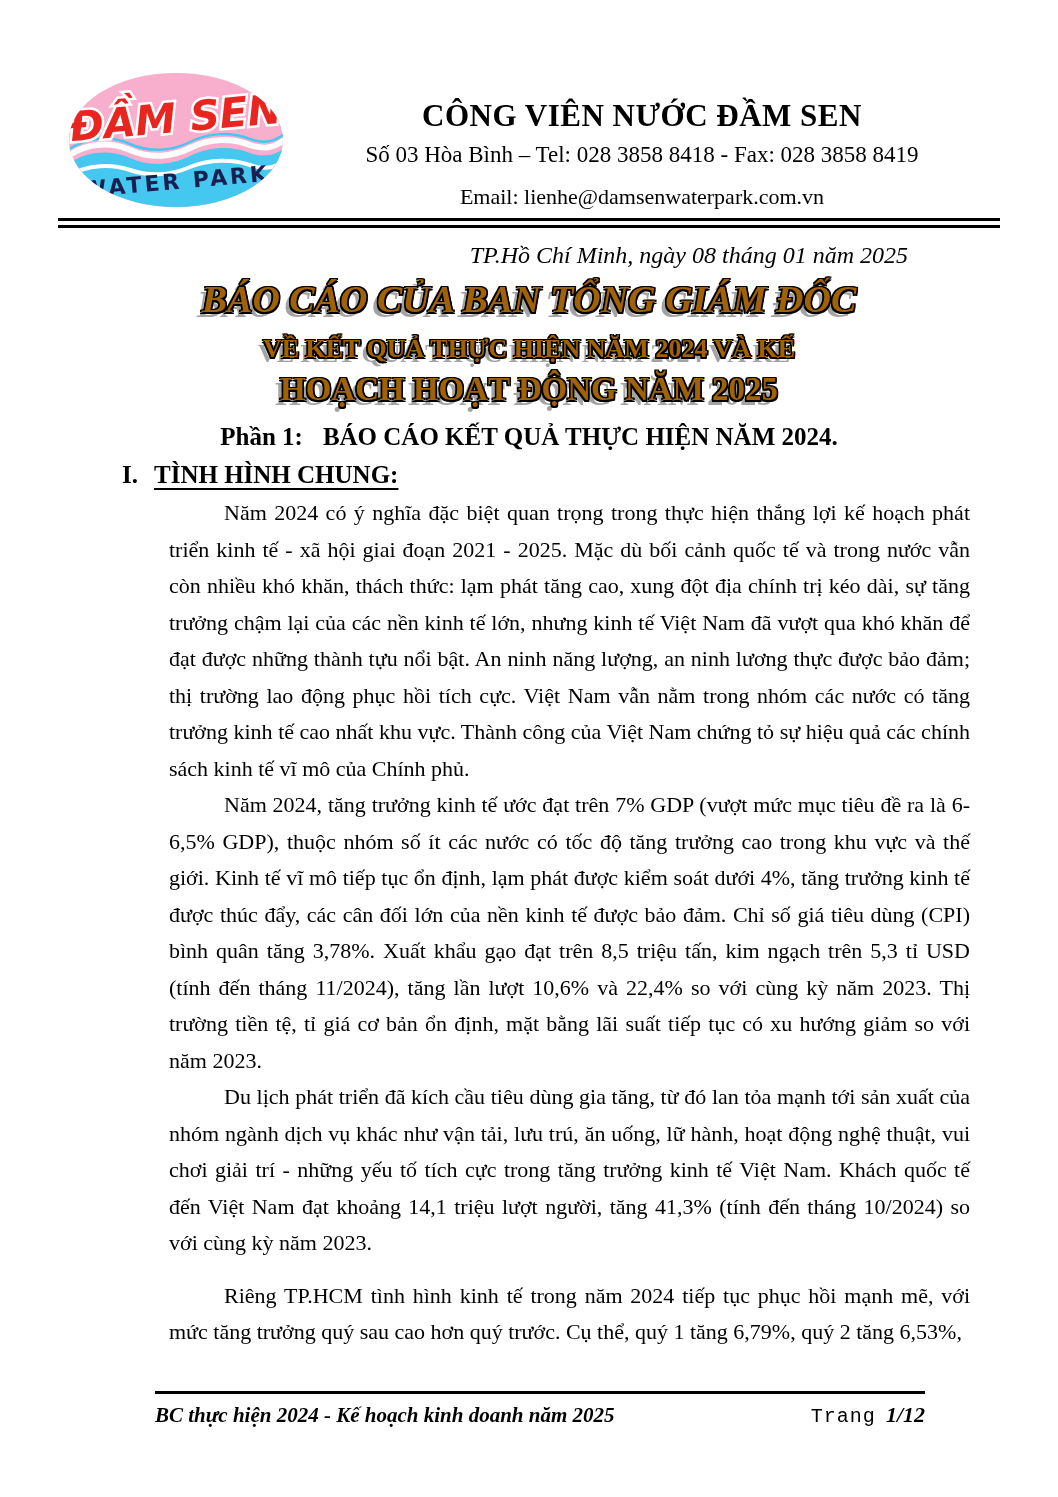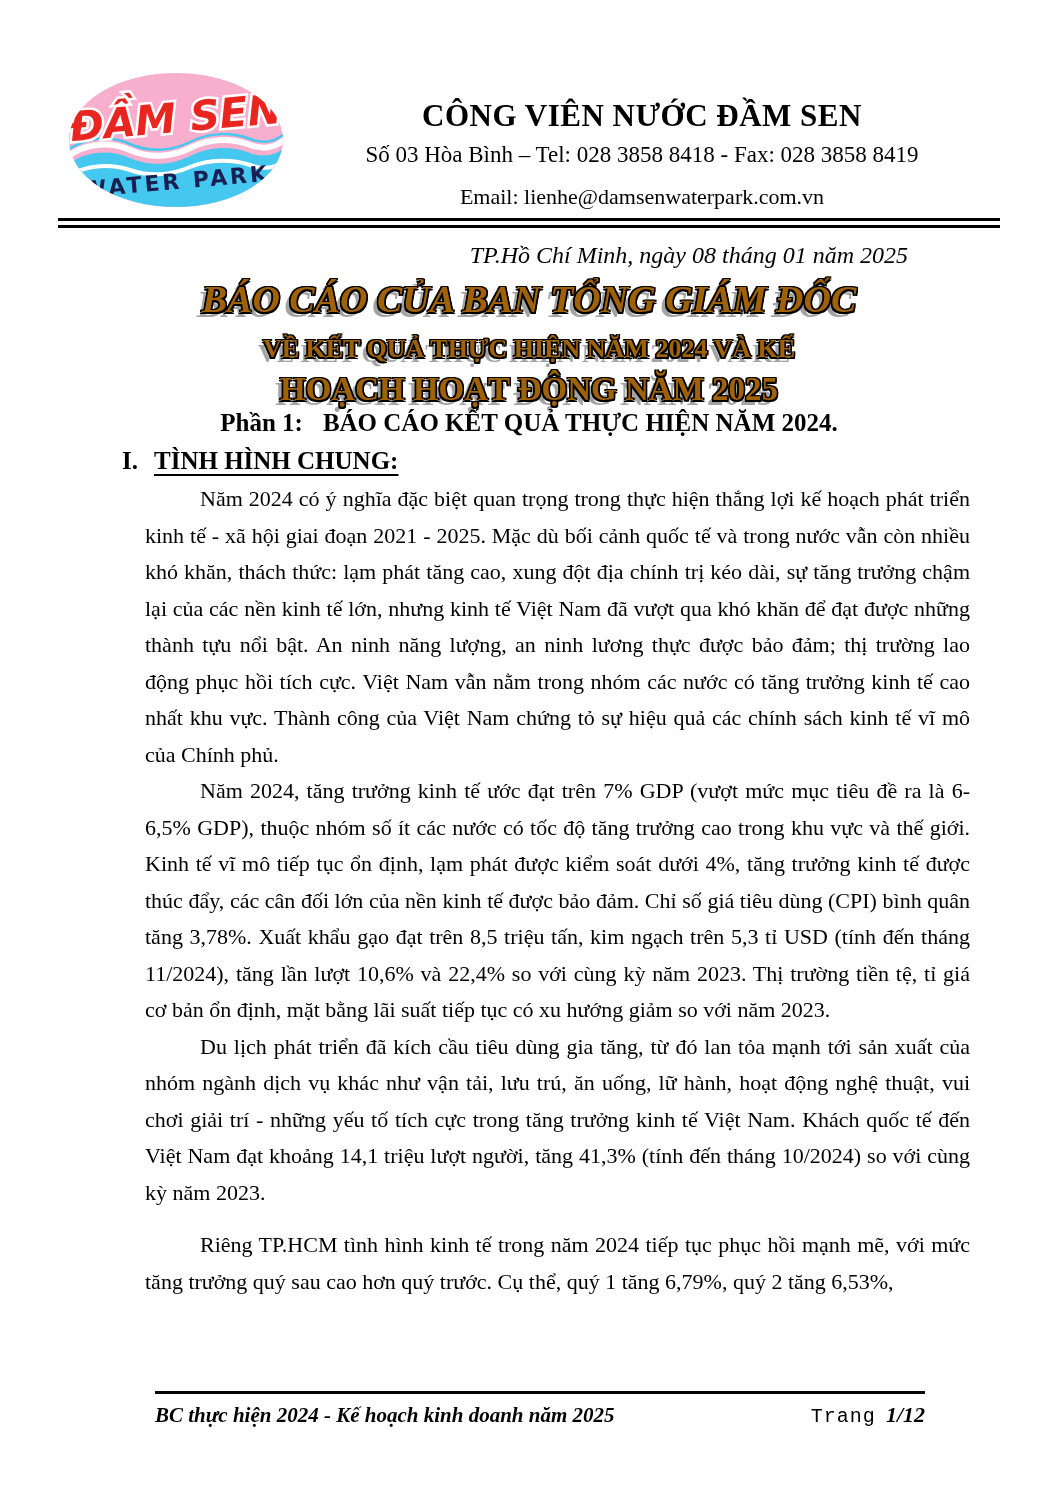--- a/index.html
+++ b/index.html
@@ -46,29 +46,29 @@
       -1.5px -1.5px 0 #000, 1.5px -1.5px 0 #000,
       -1.5px 1.5px 0 #000, 1.5px 1.5px 0 #000,
       -1.5px 0 0 #000, 1.5px 0 0 #000,
       0 -1.5px 0 #000, 0 1.5px 0 #000,
       -5px 5px 0 #a3a3a3;
   }
   .rt1 { font-size: 38px; font-weight: bold; font-style: italic; letter-spacing: 0px; }
   .rt2 { font-size: 26px; font-weight: bold; line-height: 40px; margin-top: 8px; }
   .rt3 { font-size: 33px; font-weight: bold; line-height: 40px; }
 
-  .part-heading { text-align: center; font-size: 25px; font-weight: bold; }
+  .part-heading { text-align: center; font-size: 25px; font-weight: bold; margin-top: 14px; }
   .part-label { margin-right: 20px; }
 
   .section-heading { margin: 10px 0 2px 122px; font-size: 25px; font-weight: bold; }
   .section-numeral { margin-right: 16px; }
   .section-title { text-decoration: underline; text-underline-offset: 5px; text-decoration-thickness: 2px; text-align: center; }
 
   
-  .body-text { padding: 4px 88px 0 145px; }
+  .body-text { padding: 4px 88px 0 145px; margin-left: 24px; }
   p.body-para {
     font-size: 22px;
     line-height: 36.5px;
     text-align: justify;
     text-indent: 55px;
     margin: 0;
   }
   p.body-para.spaced { margin-top: 16px; }
 
   

